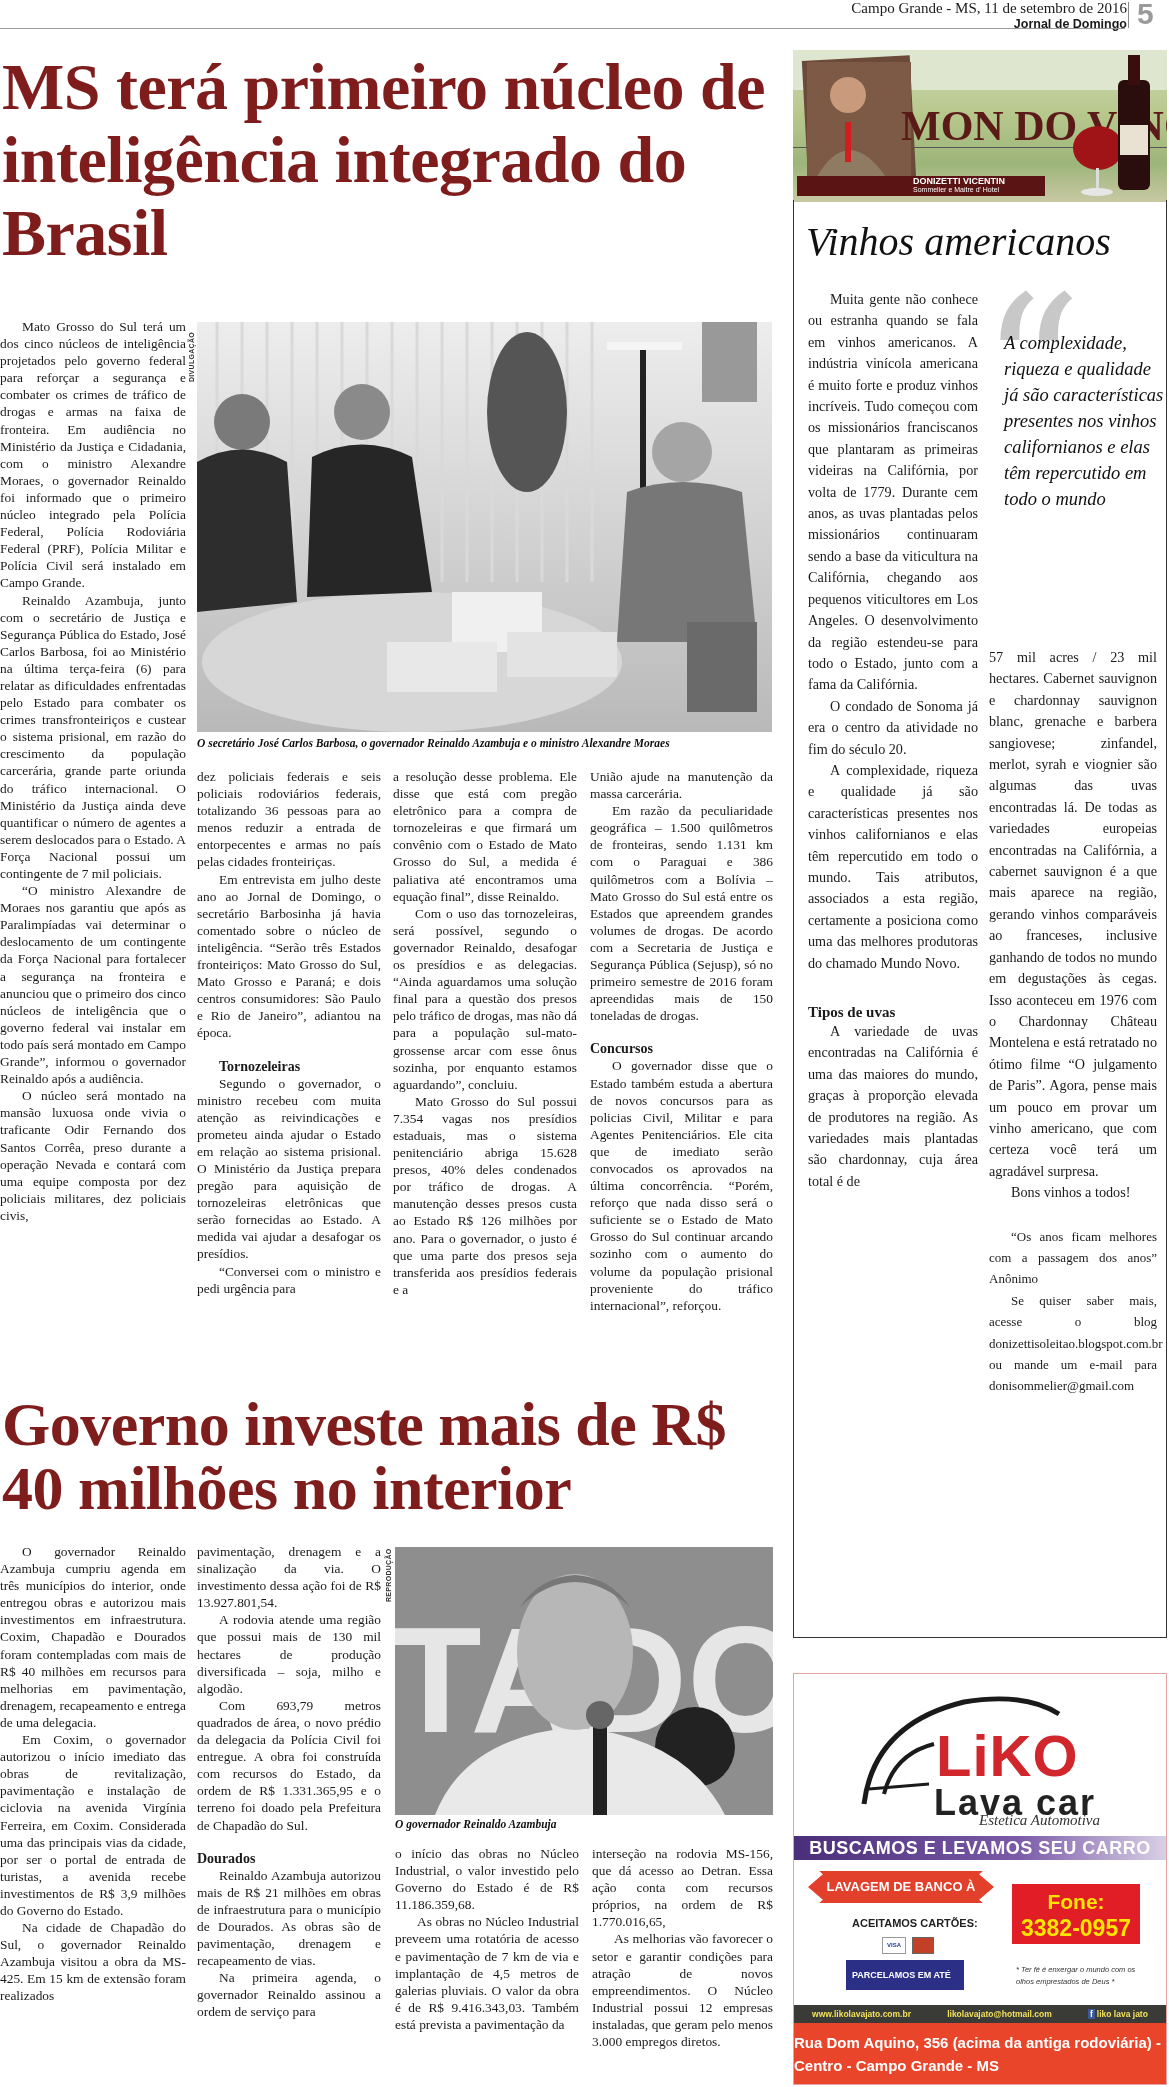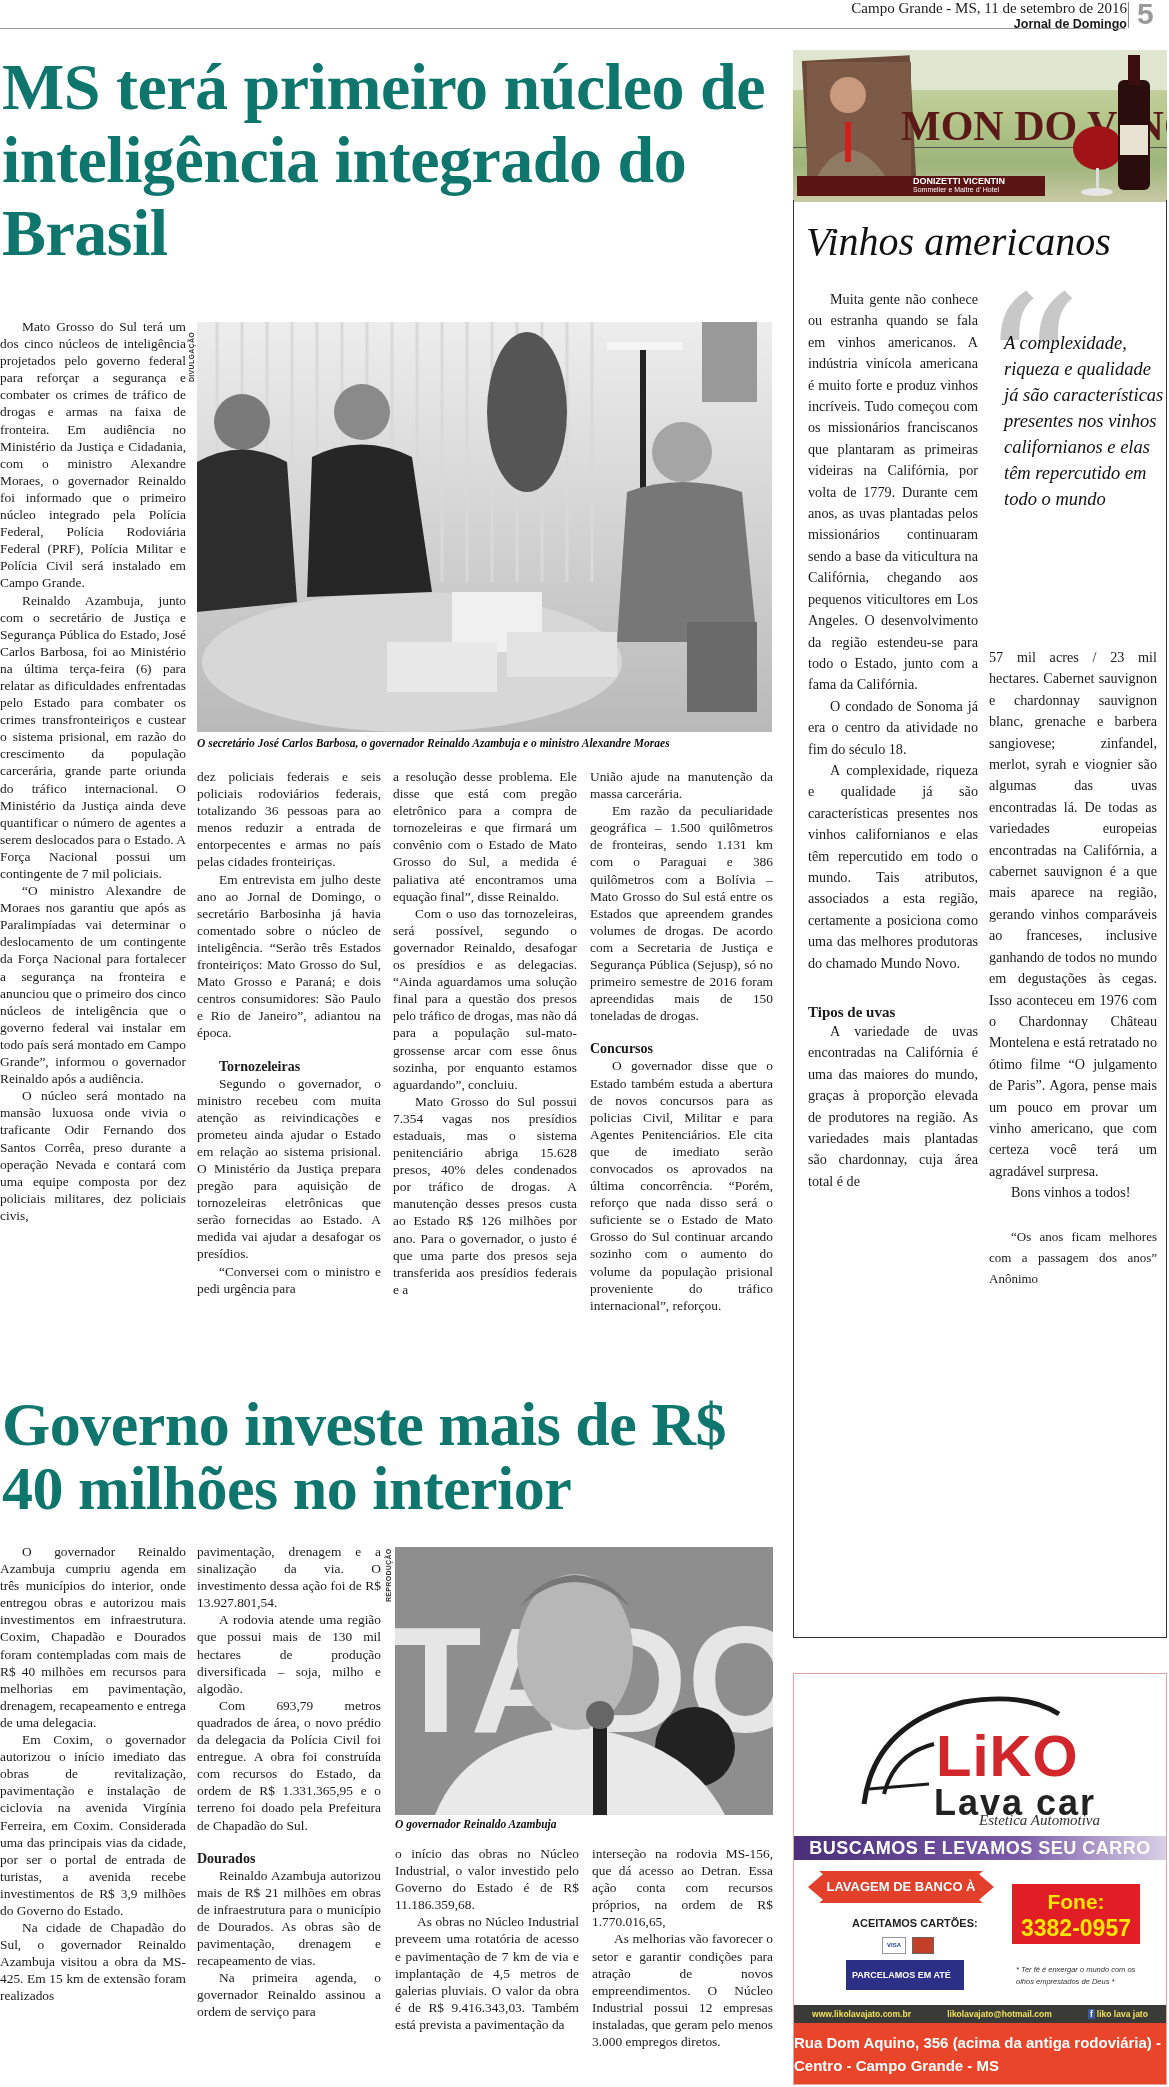--- a/index.html
+++ b/index.html
@@ -6,21 +6,21 @@
   html, body { width: 1169px; height: 2087px; background: #fff; overflow: hidden; }
   body { position: relative; font-family: "Liberation Serif", "DejaVu Serif", serif; color: #1a1a1a; }
 
   
   .hdr-rule { position: absolute; left: 0; top: 28px; width: 1125px; height: 1px; background: #999; }
   .hdr-date { position: absolute; right: 42px; top: 0; font-size: 15px; line-height: 17px; text-align: left; }
   .hdr-paper { position: absolute; right: 42px; top: 17px; font-family: "Liberation Sans", sans-serif; font-weight: bold; font-size: 12.5px; }
   .hdr-sep { position: absolute; left: 1128px; top: 2px; width: 1px; height: 26px; background: #888; }
   .hdr-page { position: absolute; left: 1137px; top: -3px; font-family: "Liberation Sans", sans-serif; font-weight: bold; font-size: 30px; color: #9a9a9a; }
 
-  .headline { position: absolute; left: 2px; font-family: "Liberation Serif", serif; font-weight: bold; color: #0f766e; letter-spacing: -0.5px; }
+  .headline { position: absolute; left: 2px; font-family: "Liberation Serif", serif; font-weight: bold; color: #7f1d1d; letter-spacing: -0.5px; }
   .h1 { top: 50px; width: 780px; font-size: 66px; line-height: 73px; }
   .h2 { top: 1392px; width: 780px; font-size: 62px; line-height: 64px; font-weight: bold; }
 
   .col { position: absolute; font-size: 13.4px; line-height: 17.1px; text-align: justify; hyphens: manual; }
   .col p { text-indent: 22px; }
   .col p.noindent { text-indent: 0; }
   .col h4 { font-size: 14px; font-weight: bold; margin-top: 16px; line-height: 17px; text-indent: 22px; }
 
   .photo { position: absolute; overflow: hidden; }
   .credit { position: absolute; font-family: "Liberation Sans", sans-serif; font-size: 7px; font-weight: bold; writing-mode: vertical-rl; transform: rotate(180deg); color: #333; letter-spacing: 0.3px; }
@@ -202,30 +202,31 @@
   <div style="position:absolute; left:120px; top:126px; font-family:'Liberation Sans',sans-serif; font-weight:bold; font-size:9px; color:#fff;">DONIZETTI VICENTIN</div>
   <div style="position:absolute; left:120px; top:136px; font-family:'Liberation Sans',sans-serif; font-size:7px; color:#fff;">Sommelier e Maitre d' Hotel</div>
 </div>
 <div class="wine-box"></div>
 <h2 class="wine-title">Vinhos americanos</h2>
 <div class="quote-mark">“</div>
 <div class="pull-quote">A complexidade, riqueza e qualidade já são características presentes nos vinhos californianos e elas têm repercutido em todo o mundo</div>
 
 <div class="col wine-col" style="left:808px; top:289px; width:170px;">
   <p>Muita gente não conhece ou estranha quando se fala em vinhos americanos. A indústria vinícola americana é muito forte e produz vinhos incríveis. Tudo começou com os missionários franciscanos que plantaram as primeiras videiras na Califórnia, por volta de 1779. Durante cem anos, as uvas plantadas pelos missionários continuaram sendo a base da viticultura na Califórnia, chegando aos pequenos viticultores em Los Angeles. O desenvolvimento da região estendeu-se para todo o Estado, junto com a fama da Califórnia.</p>
-  <p>O condado de Sonoma já era o centro da atividade no fim do século 18.</p>
+  <p>O condado de Sonoma já era o centro da atividade no fim do século 20.</p>
   <p>A complexidade, riqueza e qualidade já são características presentes nos vinhos californianos e elas têm repercutido em todo o mundo. Tais atributos, associados a esta região, certamente a posiciona como uma das melhores produtoras do chamado Mundo Novo.</p>
   <h4>Tipos de uvas</h4>
   <p>A variedade de uvas encontradas na Califórnia é uma das maiores do mundo, graças à proporção elevada de produtores na região. As variedades mais plantadas são chardonnay, cuja área total é de</p>
 </div>
 <div class="col wine-col" style="left:989px; top:647px; width:168px;">
   <p class="noindent">57 mil acres / 23 mil hectares. Cabernet sauvignon e chardonnay sauvignon blanc, grenache e barbera sangiovese; zinfandel, merlot, syrah e viognier são algumas das uvas encontradas lá. De todas as variedades europeias encontradas na Califórnia, a cabernet sauvignon é a que mais aparece na região, gerando vinhos comparáveis ao franceses, inclusive ganhando de todos no mundo em degustações às cegas. Isso aconteceu em 1976 com o Chardonnay Château Montelena e está retratado no ótimo filme “O julgamento de Paris”. Agora, pense mais um pouco em provar um vinho americano, que com certeza você terá um agradável surpresa.</p>
   <p>Bons vinhos a todos!</p>
   <div class="wine-italic" style="margin-top:22px;">
     <p style="font-size:13px;">“Os anos ficam melhores com a passagem dos anos” Anônimo</p>
+    <p style="font-size:13px;">Se quiser saber mais, acesse o blog donizettisoleitao.blogspot.com.br ou mande um e-mail para donisommelier@gmail.com</p>
   </div>
 </div>
 
 <div class="ad">
   <svg style="position:absolute; left:60px; top:10px;" width="220" height="130" viewBox="0 0 220 130">
     <path d="M10 120 Q20 40 110 18 Q170 8 205 30" fill="none" stroke="#1a1a1a" stroke-width="5"></path>
     <path d="M30 110 Q40 70 80 60" fill="none" stroke="#1a1a1a" stroke-width="4"></path>
     <path d="M15 105 L75 100" fill="none" stroke="#1a1a1a" stroke-width="3"></path>
   </svg>
   <div class="ad-logo-liko">LiKO</div>

